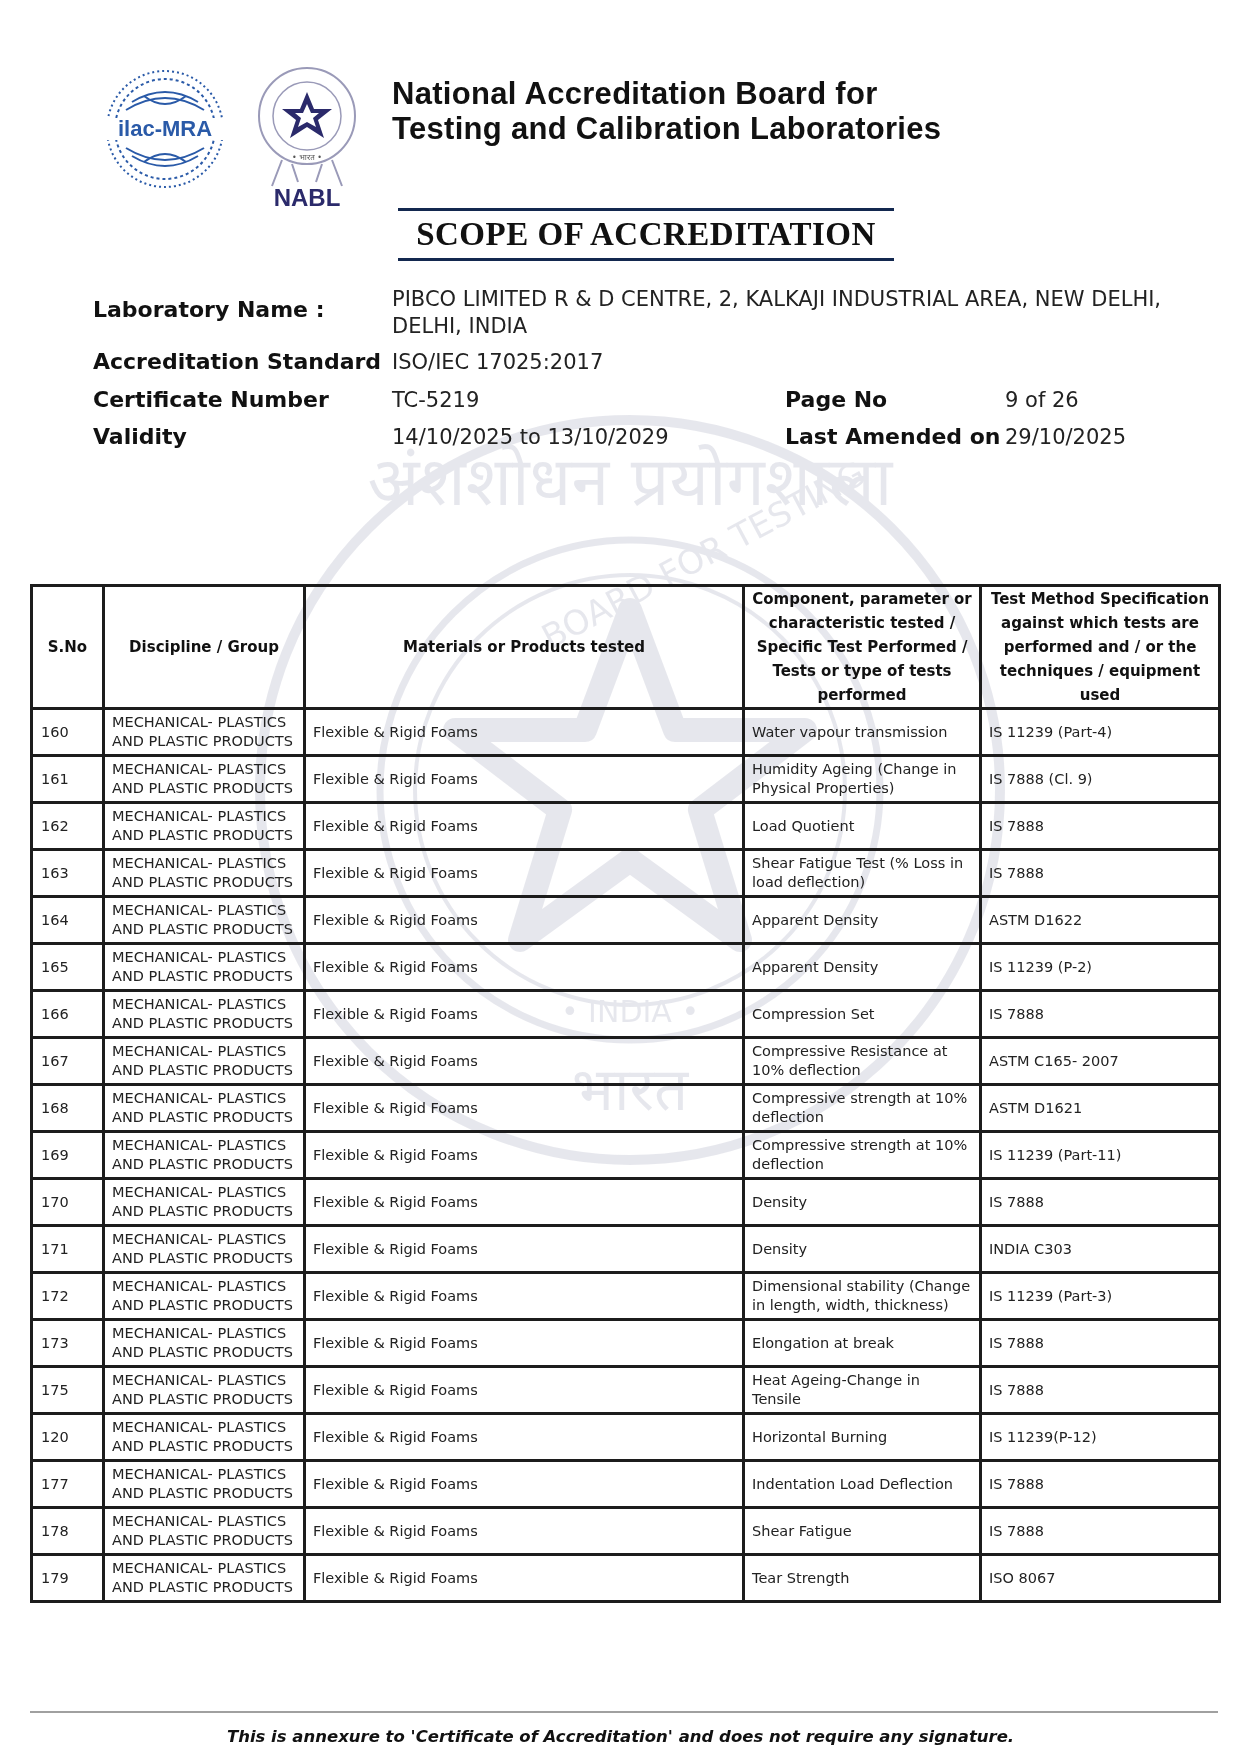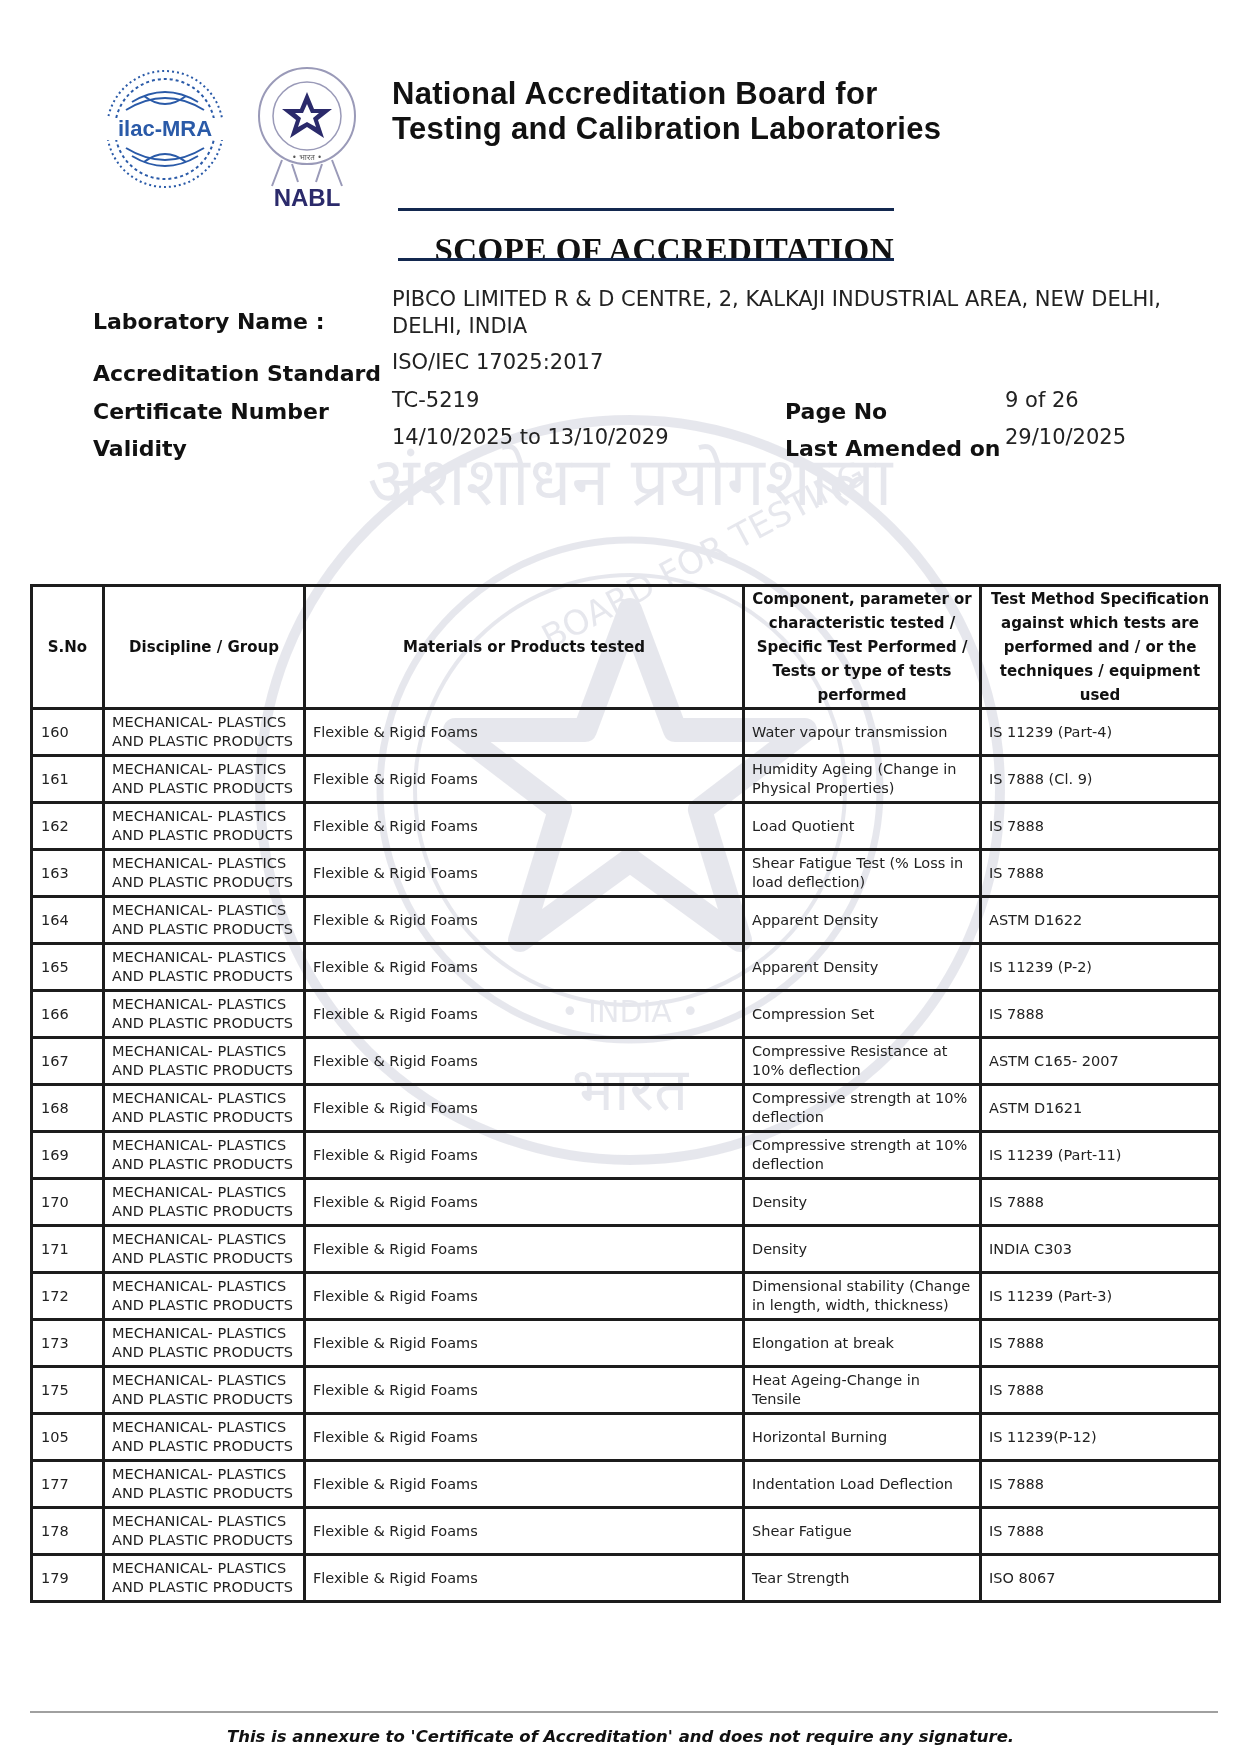--- a/index.html
+++ b/index.html
@@ -11,25 +11,25 @@
                opacity: 0.13; pointer-events: none; }
 
   
   .logo-ilac { position: absolute; left: 104px; top: 68px; width: 122px; height: 122px; }
   .logo-nabl { position: absolute; left: 252px; top: 64px; width: 110px; height: 146px; }
 
   .org-title { position: absolute; left: 392px; top: 76px; font-family: "Liberation Sans", sans-serif;
                font-weight: bold; font-size: 31px; line-height: 35px; color: #111; letter-spacing: 0.3px; }
 
   .scope-rule-top { position: absolute; left: 398px; top: 208px; width: 496px; height: 3px; background: #13284f; }
-  .scope-title { position: absolute; left: 398px; top: 212px; width: 496px; text-align: right;
+  .scope-title { position: absolute; left: 398px; top: 212px; width: 496px; text-align: center;
                  font-family: "Liberation Serif", serif; font-weight: bold; font-size: 33px; line-height: 44px; color: #111;
-                 letter-spacing: 0.5px; margin-top: 16px; }
+                 letter-spacing: 0.5px; }
   .scope-rule-bottom { position: absolute; left: 398px; top: 258px; width: 496px; height: 3px; background: #13284f; }
-  .lbl { position: absolute; font-weight: bold; font-size: 22px; color: #111; white-space: nowrap; margin-top: 12px; }
+  .lbl { position: absolute; font-weight: bold; font-size: 22px; color: #111; white-space: nowrap; }
   .val { position: absolute; font-size: 21px; color: #222; white-space: nowrap; line-height: 27px; }
 
   
   table.scope { position: absolute; left: 30px; top: 584px; width: 1188px; border-collapse: collapse;
                 table-layout: fixed; background: transparent; }
   table.scope th, table.scope td { border: 3px solid #1c1c1c; padding: 0 7px; vertical-align: middle;
                                    font-size: 14.5px; line-height: 19px; }
   table.scope th { font-weight: bold; text-align: center; height: 100px; font-size: 15px; line-height: 24px; color: #111; }
   table.scope td { height: 44px; color: #222; }
   table.scope td.sno { padding-left: 8px; }
@@ -221,21 +221,21 @@
         <td>IS 7888</td>
       </tr>
       <tr>
         <td class="sno">175</td>
         <td class="grp">MECHANICAL- PLASTICS AND PLASTIC PRODUCTS</td>
         <td>Flexible &amp; Rigid Foams</td>
         <td>Heat Ageing-Change in Tensile</td>
         <td>IS 7888</td>
       </tr>
       <tr>
-        <td class="sno">105</td>
+        <td class="sno">120</td>
         <td class="grp">MECHANICAL- PLASTICS AND PLASTIC PRODUCTS</td>
         <td>Flexible &amp; Rigid Foams</td>
         <td>Horizontal Burning</td>
         <td>IS 11239(P-12)</td>
       </tr>
       <tr>
         <td class="sno">177</td>
         <td class="grp">MECHANICAL- PLASTICS AND PLASTIC PRODUCTS</td>
         <td>Flexible &amp; Rigid Foams</td>
         <td>Indentation Load Deflection</td>

